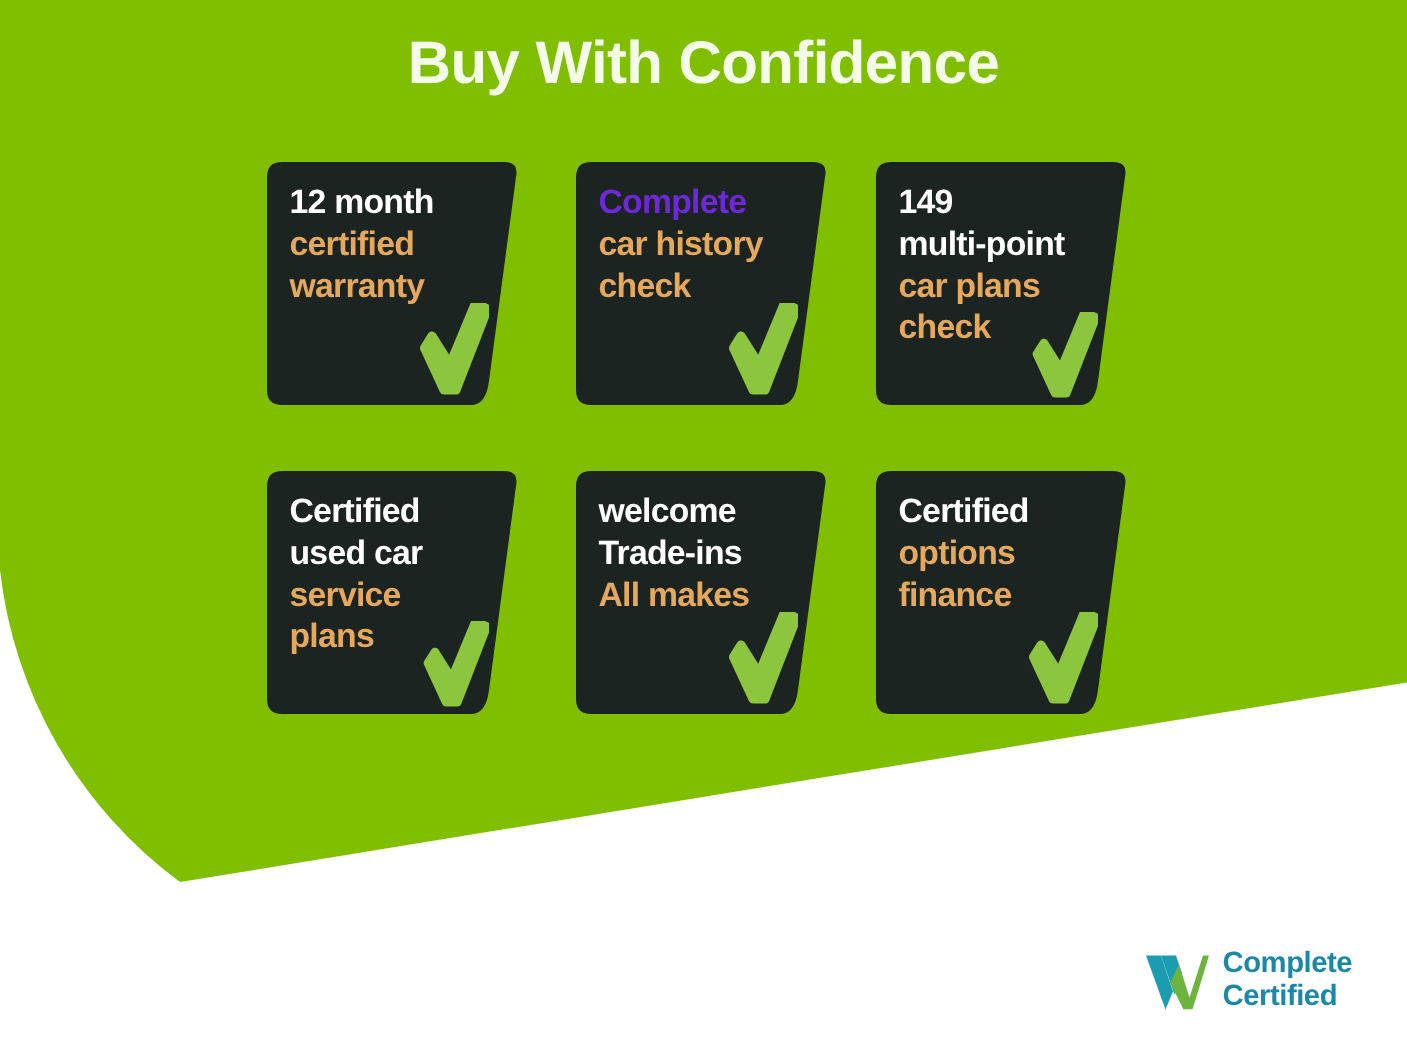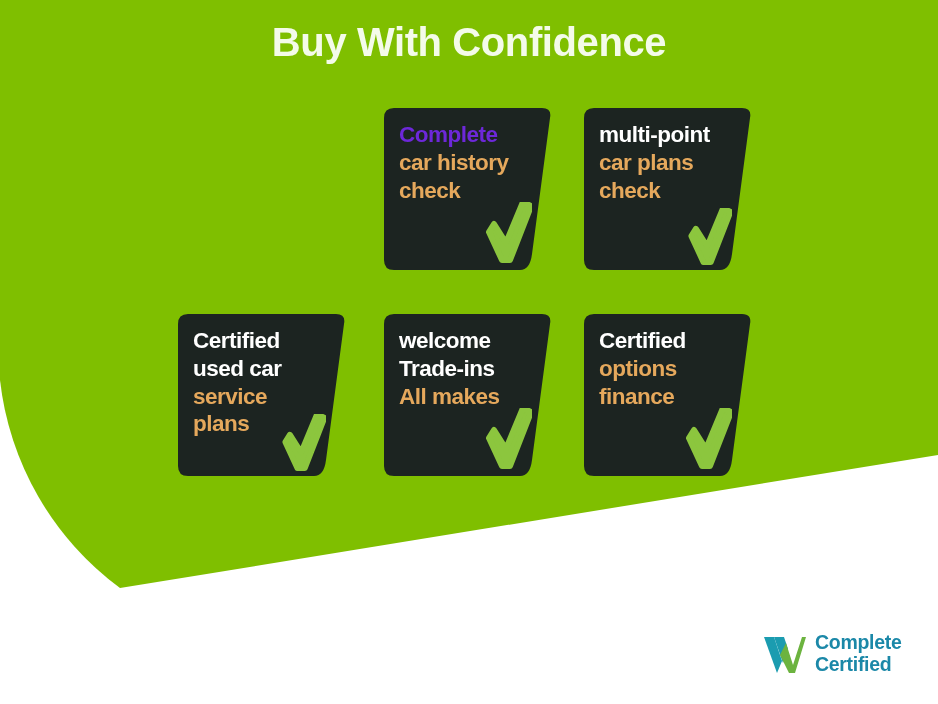--- a/index.html
+++ b/index.html
@@ -111,40 +111,54 @@
 <body>
 
 <svg id="green-bg" viewBox="0 0 938 704" preserveAspectRatio="none">
   <path id="green-path" d="M0,0 L938,0 L938,455 L120,588 A 300 300 0 0 1 0,380 Z" fill="#7fbf00"></path>
 </svg>
 
 <div id="page-title">Buy With Confidence</div>
 
 <div id="card-grid">
 
+  <div class="card c0">
+    <svg class="card-shape" viewBox="0 0 168 162" preserveAspectRatio="none">
+      <path d="M10,0 L158,0 Q168,0 166,10 L148,146 Q146,162 136,162 L10,162 Q0,162 0,152 L0,10 Q0,0 10,0 Z" fill="#1c2421"></path>
+    </svg>
+    <div class="card-text">
+      <span class="line-white" style="color: rgb(255, 255, 255);">12 month</span>
+      <span class="line-accent" style="color: rgb(229, 168, 92);">certified</span>
+      <span class="line-accent" style="color: rgb(229, 168, 92);">warranty</span>
+    </div>
+    <svg class="check" style="left:100px; top:94px;" width="48" height="62" viewBox="0 0 48 62">
+      <path d="M5,30 L10,22 L22,41 L39,0 L47,4 L26,58 L18,58 Z" fill="#8cc63e" stroke="#8cc63e" stroke-width="6" stroke-linejoin="round" stroke-linecap="round"></path>
+    </svg>
+  </div>
 
   <div class="card c1">
     <svg class="card-shape" viewBox="0 0 168 162" preserveAspectRatio="none">
       <path d="M10,0 L158,0 Q168,0 166,10 L148,146 Q146,162 136,162 L10,162 Q0,162 0,152 L0,10 Q0,0 10,0 Z" fill="#1c2421"></path>
     </svg>
     <div class="card-text">
       <span class="line-white" style="color: #6d28d9;">Complete</span>
       <span class="line-accent" style="color: rgb(229, 168, 92);">car history</span>
       <span class="line-accent" style="color: rgb(229, 168, 92);">check</span>
     </div>
     <svg class="check" style="left:100px; top:94px;" width="48" height="62" viewBox="0 0 48 62">
       <path d="M5,30 L10,22 L22,41 L39,0 L47,4 L26,58 L18,58 Z" fill="#8cc63e" stroke="#8cc63e" stroke-width="6" stroke-linejoin="round" stroke-linecap="round"></path>
     </svg>
   </div>
 
   <div class="card c2">
     <svg class="card-shape" viewBox="0 0 168 162" preserveAspectRatio="none">
       <path d="M10,0 L158,0 Q168,0 166,10 L148,146 Q146,162 136,162 L10,162 Q0,162 0,152 L0,10 Q0,0 10,0 Z" fill="#1c2421"></path>
     </svg>
     <div class="card-text">
+      <span class="line-white" style="color: rgb(255, 255, 255);">149</span>
       <span class="line-white" style="color: rgb(255, 255, 255);">multi-point</span>
       <span class="line-accent" style="color: rgb(229, 168, 92);">car plans</span>
       <span class="line-accent" style="color: rgb(229, 168, 92);">check</span>
     </div>
     <svg class="check" style="left:102px; top:100px;" width="46" height="58" viewBox="0 0 48 62">
       <path d="M5,30 L10,22 L22,41 L39,0 L47,4 L26,58 L18,58 Z" fill="#8cc63e" stroke="#8cc63e" stroke-width="6" stroke-linejoin="round" stroke-linecap="round"></path>
     </svg>
   </div>
 
   <div class="card c3">

